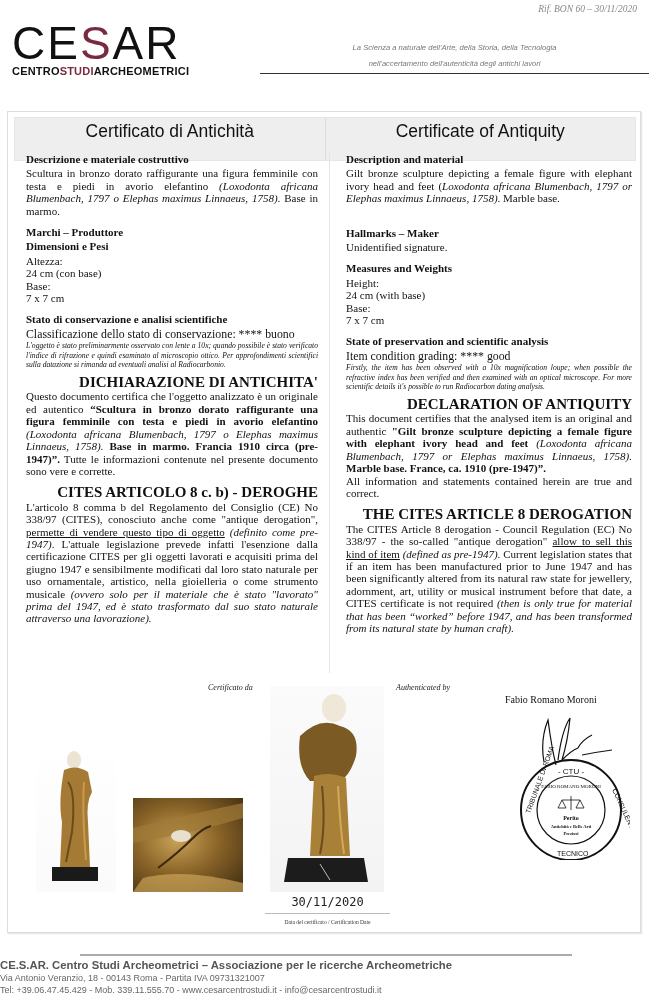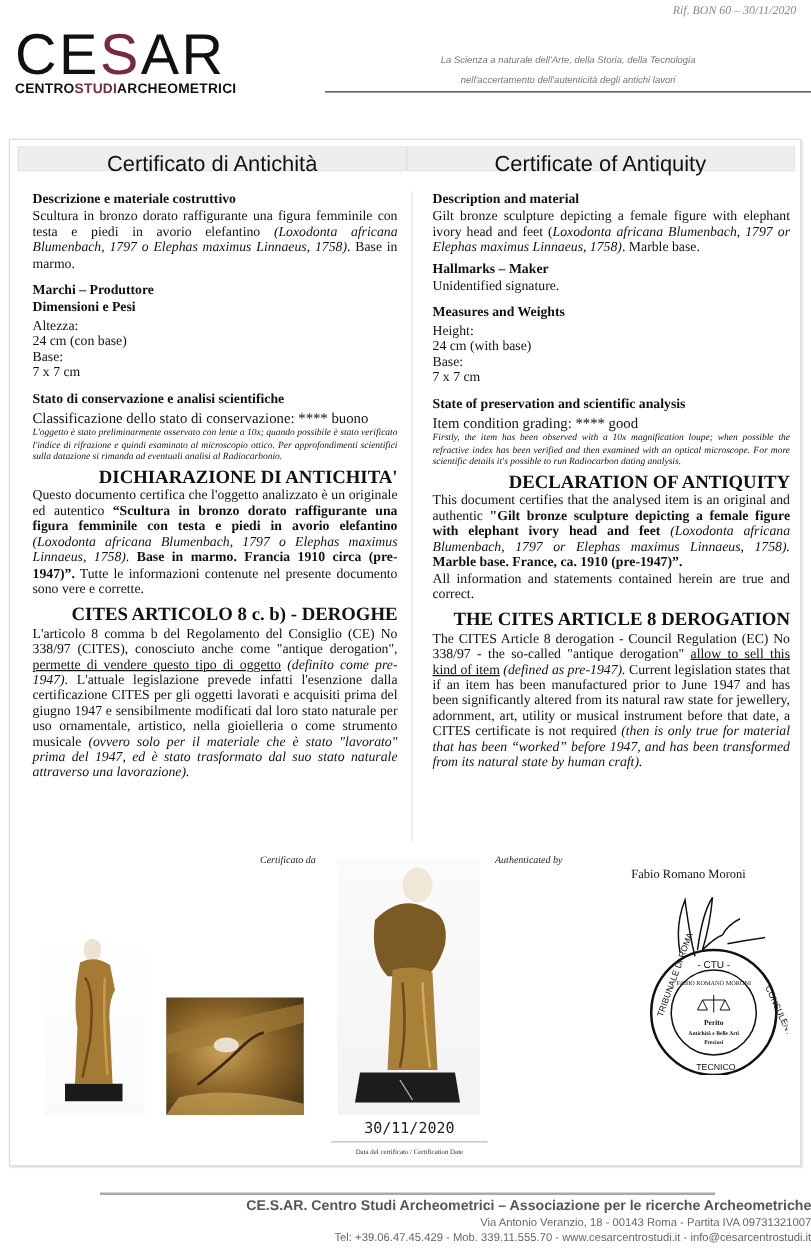--- a/index.html
+++ b/index.html
@@ -7,21 +7,21 @@
   .ref { position: absolute; top: 4px; right: 12px; font-style: italic; font-size: 9.5px; color: #888; }
   .logo { position: absolute; left: 12px; top: 22px; width: 220px; }
   .logo-big { font-family: "Liberation Sans", sans-serif; font-size: 46px; letter-spacing: 2px; line-height: 42px; color: #111; font-weight: normal; }
   .logo-big .accent { color: #7a2a3e; }
   .logo-small { font-family: "Liberation Sans", sans-serif; font-size: 11px; font-weight: bold; letter-spacing: 0.2px; color: #111; margin-top: 1px; }
   .logo-small .accent { color: #7a2a3e; }
   .tagline { position: absolute; left: 260px; width: 389px; top: 40px; text-align: center; font-family: "Liberation Sans", sans-serif; font-style: italic; font-size: 7.6px; color: #777; line-height: 16px; }
   .header-rule { position: absolute; left: 260px; right: 0; top: 73px; height: 1px; background: #333; }
 
   .frame { position: absolute; left: 7px; top: 111px; width: 634px; height: 822px; border: 1px solid #ddd; box-shadow: 1px 1px 1px #e6e6e6; }
-  .title-bar { position: absolute; left: 14px; top: 117px; width: 622px; height: 20px; background: #eeeeee; display: flex; border: 1px solid #e6e6e6; }
+  .title-bar { position: absolute; left: 14px; top: 117px; width: 622px; height: 44px; background: #eeeeee; display: flex; border: 1px solid #e6e6e6; }
   .title-bar div { flex: 1; text-align: center; font-family: "Liberation Sans", sans-serif; font-size: 17.5px; line-height: 26px; color: #111; }
   .title-bar div:first-child { border-right: 1px solid #dcdcdc; }
 
   .col { position: absolute; top: 153px; font-size: 11px; line-height: 12.4px; text-align: justify; }
   .col.left { left: 26px; width: 292px; }
   .col.right { left: 346px; width: 286px; }
   .vdiv { position: absolute; left: 329px; top: 153px; width: 1px; height: 520px; background: #e4e4e4; }
   .h { font-weight: bold; font-size: 11px; margin-bottom: 2px; }
   .p { margin-bottom: 9px; }
   .dim { display: flex; flex-direction: column; }
@@ -39,21 +39,21 @@
   .img3 { position: absolute; left: 270px; top: 686px; width: 114px; height: 206px; background: linear-gradient(#fbfbfb, #f3f3f3); }
   .statue { position: absolute; }
   .date { position: absolute; left: 265px; top: 895px; width: 125px; text-align: center; font-family: "DejaVu Sans Mono", monospace; font-size: 12px; color: #222; }
   .date-rule { position: absolute; left: 265px; top: 913px; width: 125px; height: 1px; background: #bbb; }
   .date-cap { position: absolute; left: 250px; top: 919px; width: 155px; text-align: center; font-size: 5.5px; color: #333; }
 
   .signer { position: absolute; left: 505px; top: 694px; font-size: 10px; color: #111; }
   .seal { position: absolute; left: 512px; top: 710px; width: 118px; height: 150px; }
 
   .footer-rule { position: absolute; left: 80px; width: 492px; top: 954px; height: 2px; background: #aaa; }
-  .footer { position: absolute; left: 0; width: 649px; top: 958px; text-align: right; font-family: "Liberation Sans", sans-serif; color: #555; padding-left: 19px; }
+  .footer { position: absolute; left: 0; width: 649px; top: 958px; text-align: left; font-family: "Liberation Sans", sans-serif; color: #555; }
   .f1 { font-weight: bold; font-size: 11.3px; line-height: 14px; color: #555; }
   .f2, .f3 { font-size: 9px; line-height: 12px; color: #666; }
   .f3 a { color: #666; }
 </style>
 </head>
 <body>
 
 <div class="ref">Rif. BON 60 – 30/11/2020</div>
 
 <div class="logo">
@@ -93,21 +93,21 @@
   <div class="grade">Classificazione dello stato di conservazione: **** buono</div>
   <div class="note">L'oggetto è stato preliminarmente osservato con lente a 10x; quando possibile è stato verificato l'indice di rifrazione e quindi esaminato al microscopio ottico. Per approfondimenti scientifici sulla datazione si rimanda ad eventuali analisi al Radiocarbonio.</div>
   <div class="center-h">DICHIARAZIONE DI ANTICHITA'</div>
   <div class="p"><span>Questo documento certifica che l'oggetto analizzato è un originale ed autentico </span><b>“Scultura in bronzo dorato raffigurante una figura femminile con testa e piedi in avorio elefantino</b><i> (Loxodonta africana Blumenbach, 1797 o Elephas maximus Linnaeus, 1758).</i><b> Base in marmo. Francia 1910 circa (pre-1947)”.</b><span> Tutte le informazioni contenute nel presente documento sono vere e corrette.</span></div>
   <div class="center-h">CITES ARTICOLO 8 c. b) - DEROGHE</div>
   <div><span>L'articolo 8 comma b del Regolamento del Consiglio (CE) No 338/97 (CITES), conosciuto anche come "antique derogation", </span><span class="u">permette di vendere questo tipo di oggetto</span><i> (definito come pre-1947)</i><span>. L'attuale legislazione prevede infatti l'esenzione dalla certificazione CITES per gli oggetti lavorati e acquisiti prima del giugno 1947 e sensibilmente modificati dal loro stato naturale per uso ornamentale, artistico, nella gioielleria o come strumento musicale </span><i>(ovvero solo per il materiale che è stato "lavorato" prima del 1947, ed è stato trasformato dal suo stato naturale attraverso una lavorazione).</i></div>
 </div>
 
 <div class="col right">
   <div class="h">Description and material</div>
-  <div class="p" style="margin-bottom:4px"><span>Gilt bronze sculpture depicting a female figure with elephant ivory head and feet (</span><i>Loxodonta africana Blumenbach, 1797 or Elephas maximus Linnaeus, 1758)</i><span>. Marble base.</span></div>
+  <div class="p" style="margin-bottom:22px"><span>Gilt bronze sculpture depicting a female figure with elephant ivory head and feet (</span><i>Loxodonta africana Blumenbach, 1797 or Elephas maximus Linnaeus, 1758)</i><span>. Marble base.</span></div>
   <div class="h">Hallmarks – Maker</div>
   <div class="p">Unidentified signature.</div>
   <div class="h">Measures and Weights</div>
   <div class="dim">
       <span>Height:</span>
       <span>24 cm (with base)</span>
     </div>
   <div class="dim p">
       <span>Base:</span>
       <span>7 x 7 cm</span>

